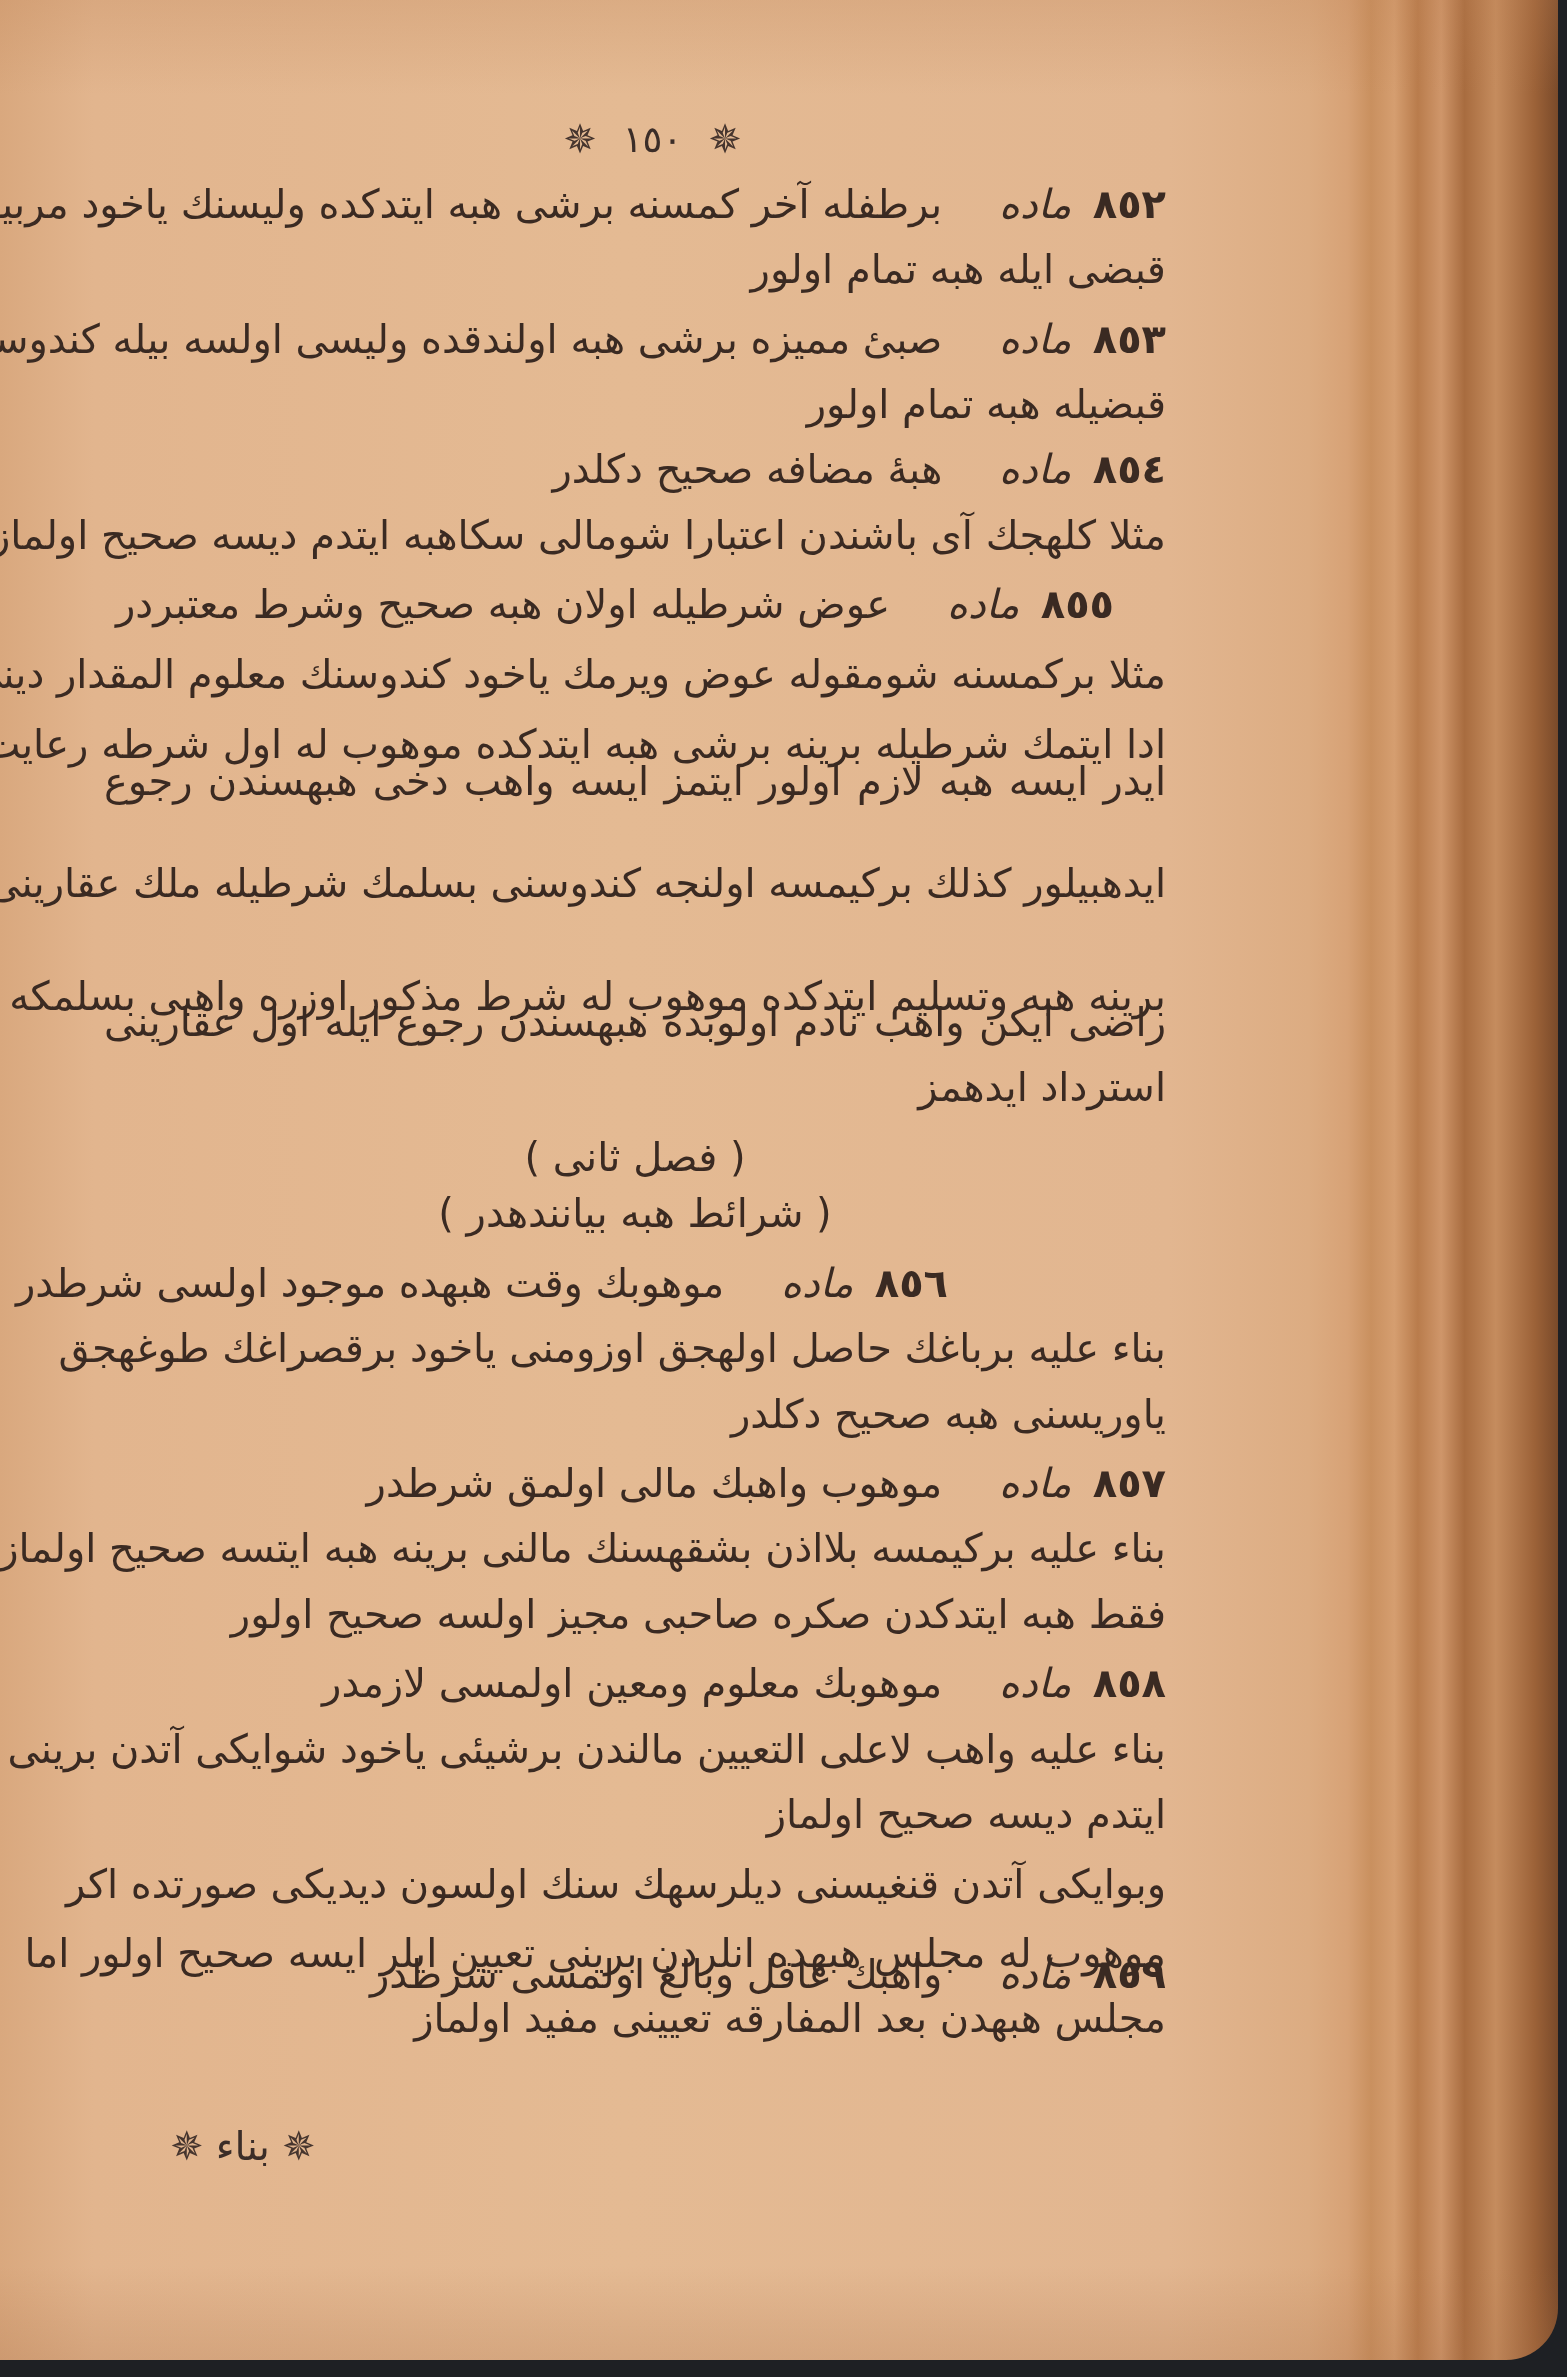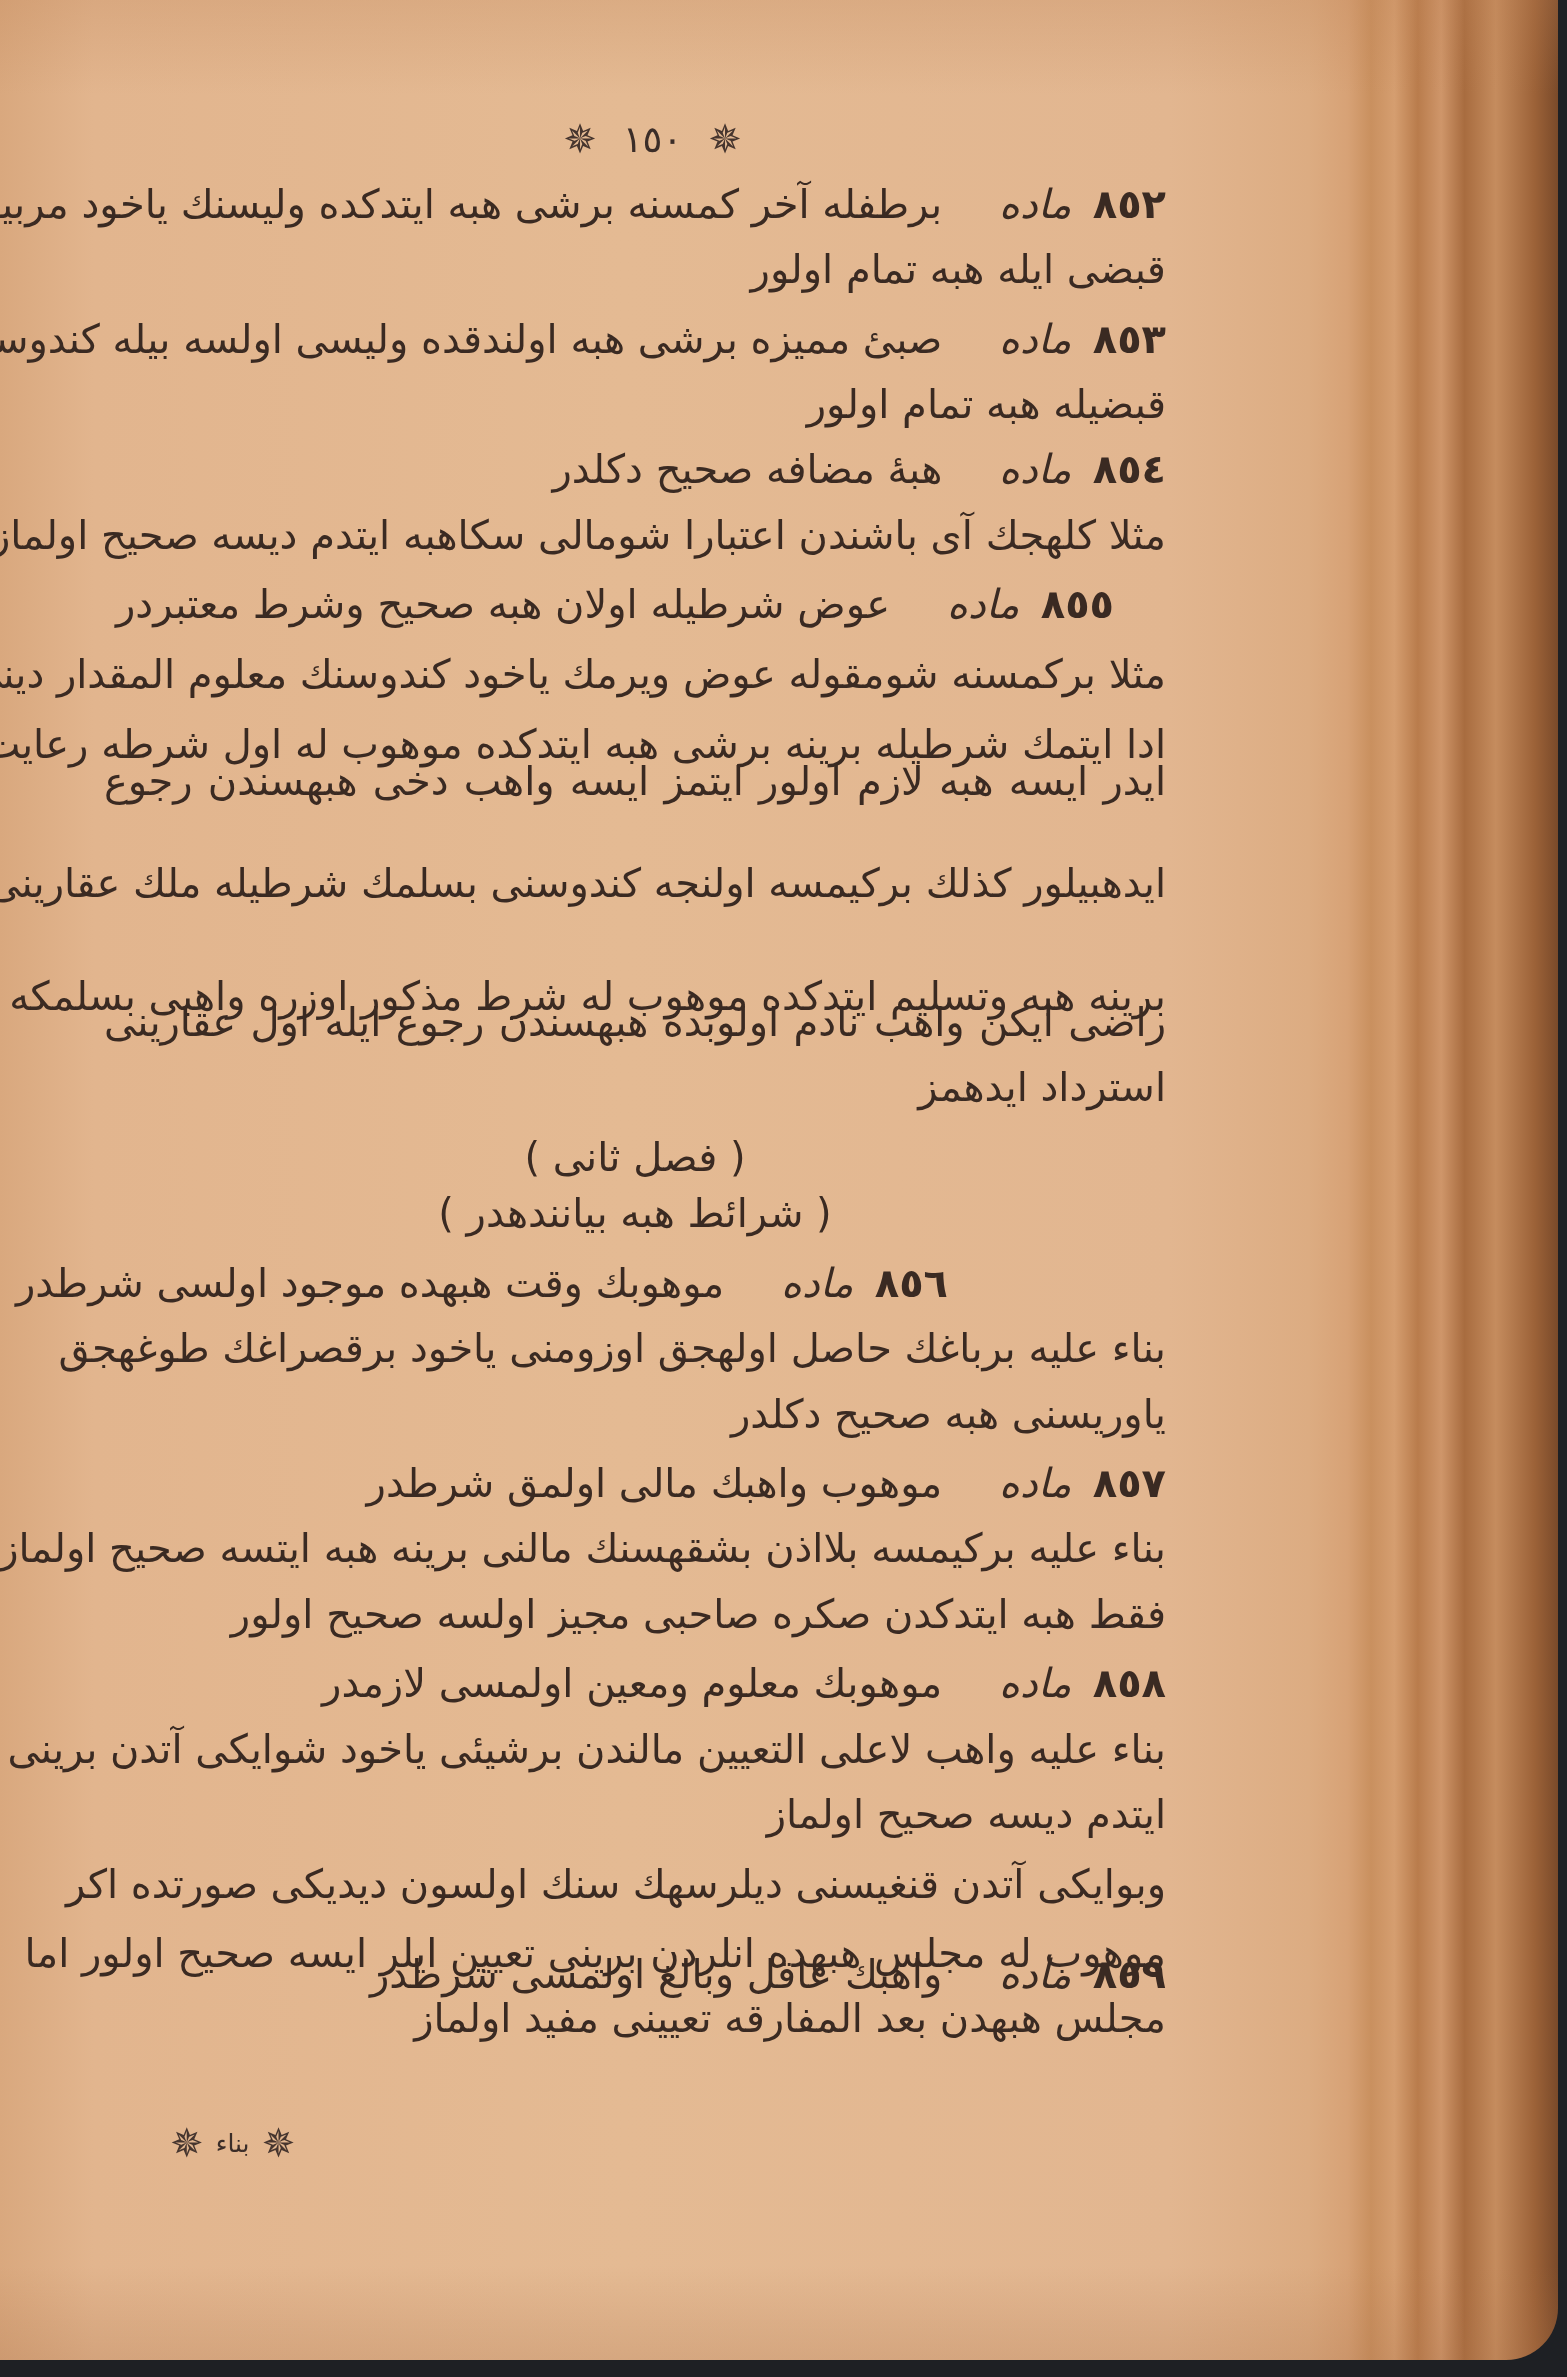--- a/index.html
+++ b/index.html
@@ -96,21 +96,21 @@
       left: 170px;
       top: 2123px;
       display: flex;
       align-items: center;
       gap: 12.2px;
       direction: rtl;
       color: #3b2d28;
       z-index: 2;
     }
     .catchword {
-      font-size: 25px;
+      font-size: 40px;
       font-family: "DejaVu Sans", sans-serif;
     }
   </style>
 </head>
 <body>
 
 <div class="page">
 
   <div class="header">
     <span class="orn">✵</span>

